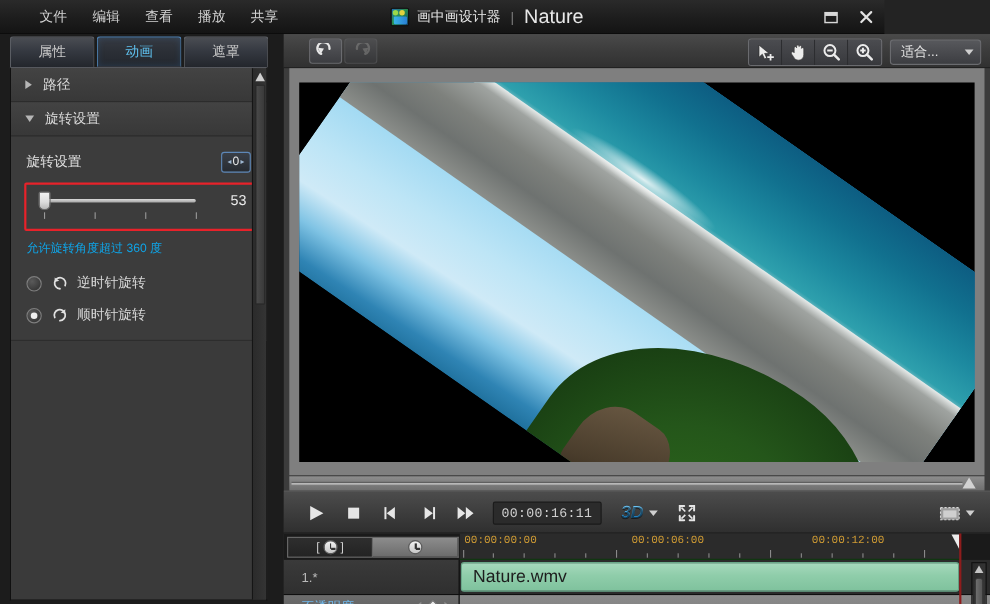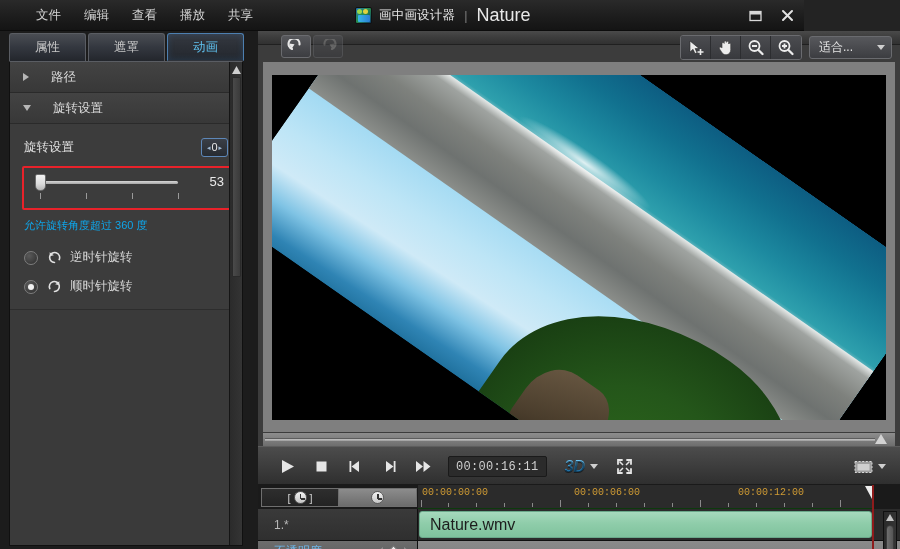--- a/index.html
+++ b/index.html
@@ -65,21 +65,21 @@
     background: #3a3a3a; border: 1px solid #101010; border-top: 1px solid #5a5d63;
   }
   .scrollcol {
     position: absolute; right: 0; top: 0; width: 13px; height: 100%;
     background: linear-gradient(90deg,#2b2b2b,#343434); border-left: 1px solid #151515;
   }
   .scroll-up { position: absolute; left: 1px; top: 2px; width: 11px; height: 11px; display: flex; align-items: center; justify-content: center; }
   .scroll-thumb { position: absolute; left: 2px; top: 15px; width: 9px; height: 200px; background: linear-gradient(90deg,#4a4a4a,#3a3a3a); border: 1px solid #2a2a2a; border-radius: 1px; }
 
   .section-head {
-    position: relative; height: 31px; display: flex; align-items: center; gap: 22px;
+    position: relative; height: 31px; display: flex; align-items: center; gap: 10px;
     padding-left: 13px; background: linear-gradient(180deg,#434343,#383838);
     border-bottom: 1px solid #2a2a2a; cursor: default;
   }
   .section-head .tri { width: 0; height: 0; }
   .tri-right { border-left: 6px solid #b6b6b6; border-top: 4.5px solid transparent; border-bottom: 4.5px solid transparent; }
   .tri-down  { border-top: 6px solid #b6b6b6; border-left: 4.5px solid transparent; border-right: 4.5px solid transparent; }
   .section-title { color: #dadada; font-size: 12.5px; }
 
   .section-body { background: #3c3c3c; padding: 10px 0 12px 0; border-bottom: 1px solid #2d2d2d; }
 
@@ -124,21 +124,21 @@
     content: ""; position: absolute; left: 3px; top: 3px; width: 6px; height: 6px;
     border-radius: 50%; background: #f0f0f0;
   }
   .rot-icon { width: 16px; height: 16px; flex: none; display: flex; align-items: center; justify-content: center; }
   .radio-label { color: #d8d8d8; font-size: 12.5px; }
 
   
   .rightpanel { position: absolute; left: 258px; top: 31px; width: 642px; height: 518px; background: #3c3c3c; }
 
   .toolbar {
-    position: absolute; left: 0; top: 0; width: 642px; height: 14px;
+    position: absolute; left: 0; top: 0; width: 642px; height: 31px;
     background: linear-gradient(180deg,#4a4a4a 0%,#3c3c3c 50%,#313131 100%);
     border-bottom: 1px solid #202020;
   }
   .tb-left { position: absolute; left: 23px; top: 4px; display: flex; gap: 2px; }
   .tb-right { position: absolute; right: 8px; top: 4px; display: flex; align-items: center; gap: 0px; }
   .tbtn {
     width: 30px; height: 23px; display: flex; align-items: center; justify-content: center;
     background: linear-gradient(180deg,#57585c,#3c3d41); border: 1px solid #6a6b6f; border-radius: 3px; cursor: default;
   }
   .tbtn.flat { background: linear-gradient(180deg,#4b4c50,#38393d); }
@@ -304,22 +304,22 @@
         <svg width="13" height="13" viewBox="0 0 13 13">
             <path d="M2 2 L11 11 M11 2 L2 11" stroke="#e2e2e2" stroke-width="2" stroke-linecap="round"></path>
           </svg>
       </div>
     </div>
   </div>
 
   <div class="leftpanel">
     <div class="tabstrip">
       <div class="tab">属性</div>
+      <div class="tab active">动画</div>
       <div class="tab">遮罩</div>
-      <div class="tab active">动画</div>
     </div>
 
     <div class="panelbody">
 
       <div class="section-head">
         <span class="tri tri-right"></span>
         <span class="section-title">路径</span>
       </div>
 
       <div class="section-head">

